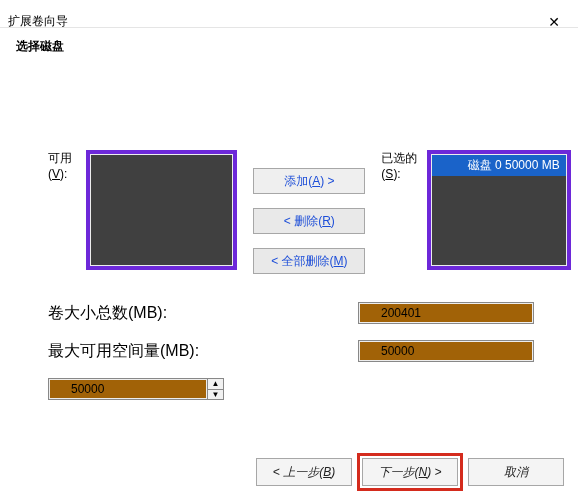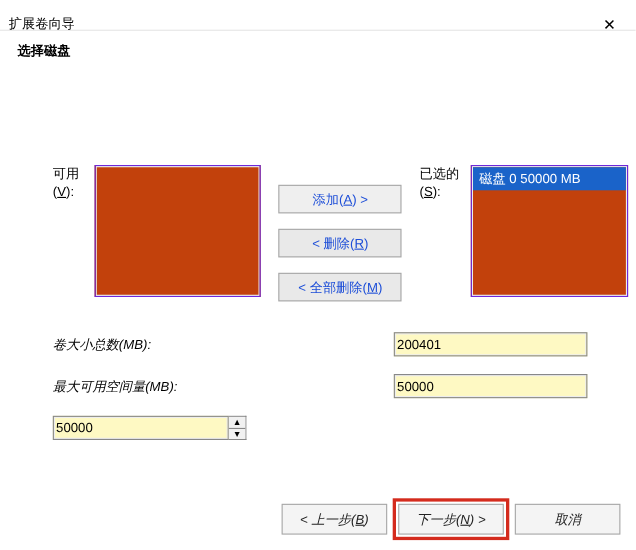--- a/index.html
+++ b/index.html
@@ -40,27 +40,28 @@
     padding: 0 28px 0 48px;
   }
   .lists-row {
     display:flex;
     align-items:flex-start;
   }
   .list-col { display:flex; flex-direction:row; }
   .list-label { margin-bottom:6px; font-size:12px; }
   .list-label u { text-decoration: underline; }
   .listbox {
-    border: 1px solid #6d28d9;
-    background:#c2410c;
+    border: 4px solid #6d28d9;
+    background:#404040;
     width: 170px;
     height: 120px;
     overflow:auto;
     padding:1px;
     box-shadow: inset 0 0 0 1px #ededed;
+    text-align: right;
   }
   .listbox .item {
     padding: 2px 6px;
     font-size:12px;
     white-space: nowrap;
   }
   .listbox .item.selected {
     background: #1a63c9;
     color: #fff;
   }
@@ -89,30 +90,30 @@
     color:#1d4ed8;
   }
   .fields {
     margin-top: 28px;
   }
   .field-row {
     display:flex;
     align-items:center;
     margin-bottom: 16px;
   }
-  .field-row .flabel { width: 310px; font-size:12px;font-style:italic; }
+  .field-row .flabel { width: 310px; font-size:16px; }
   .field-row .fvalue {
     border:1px solid #888;
     height:22px;
     width: 176px;
-    padding: 2px 2px;
+    padding: 2px 22px;
     font-size:12px;
     display:flex;
     align-items:center;
-    background:#fef9c3;
+    background:#a16207;
     box-shadow: inset 0 0 0 1px #ededed;
   }
   .spin-wrap { display:flex; }
   .spin-wrap .fvalue { width: 160px; }
   .spin-btns {
     display:flex; flex-direction:column;
     border:1px solid #888;
     border-left:none;
     width:16px;
   }

